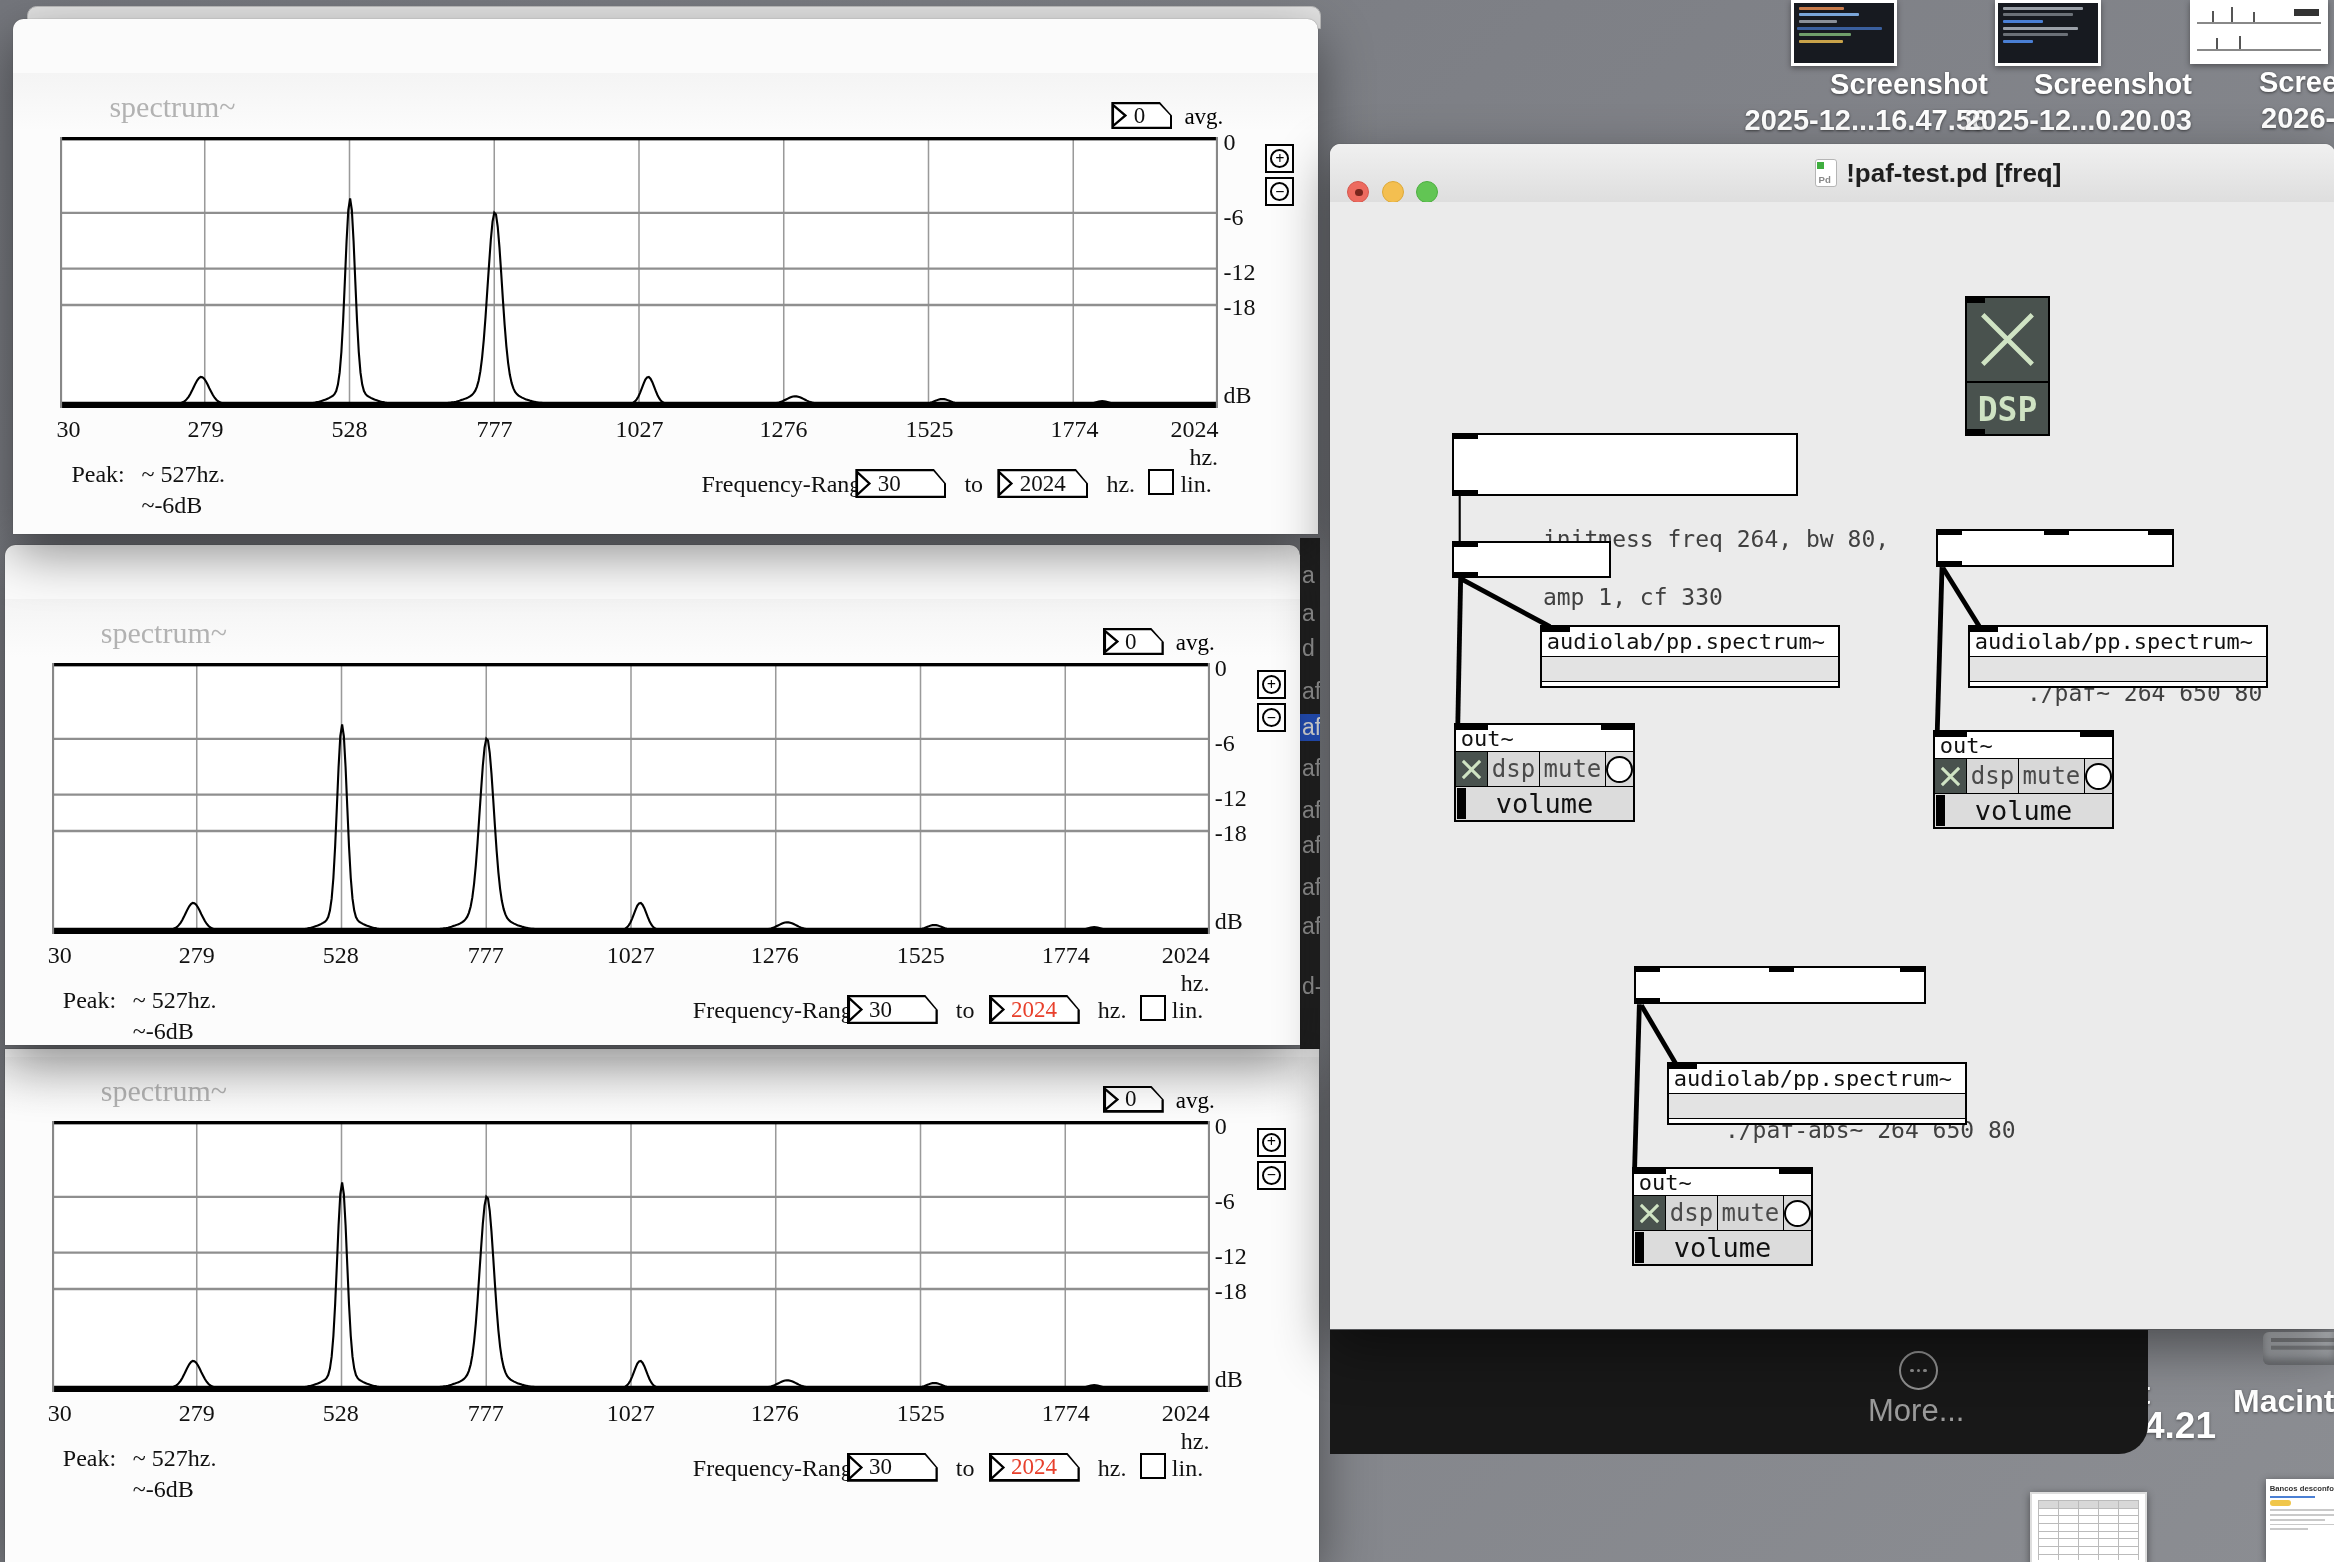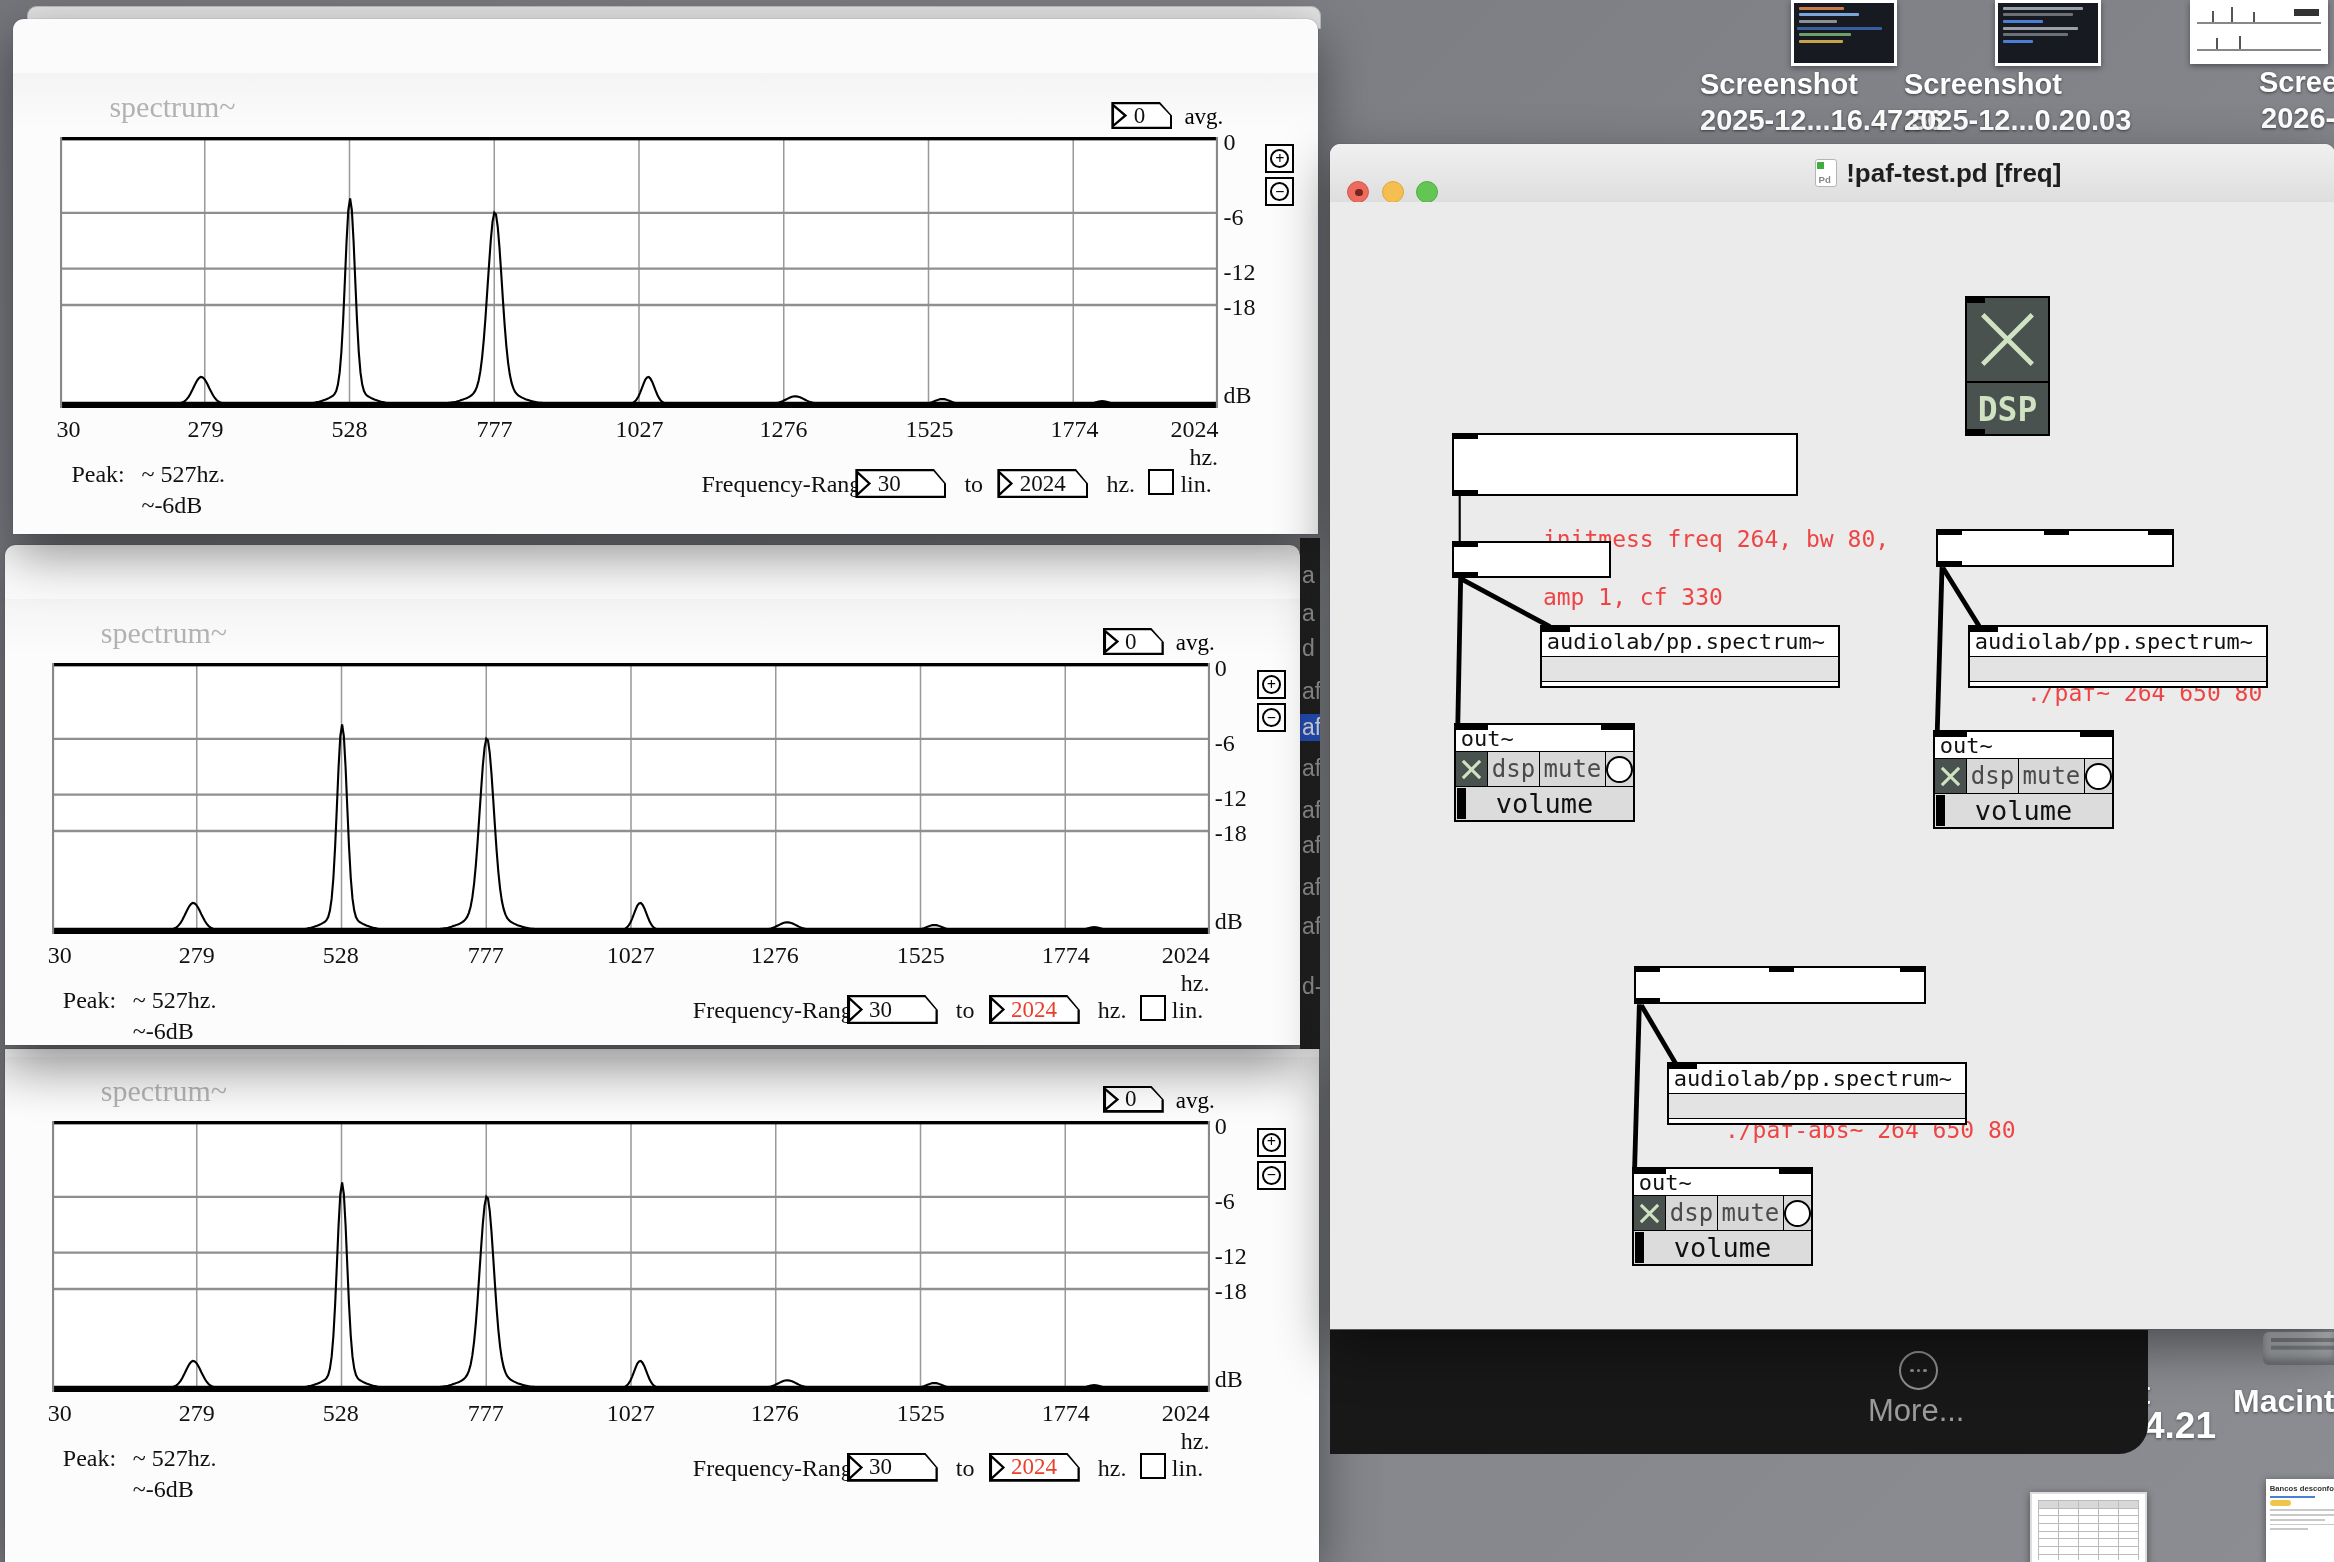--- a/index.html
+++ b/index.html
@@ -66,21 +66,21 @@
   .l-yellow{background:#f4bf50;border-color:#dda938}
   .l-green{background:#62c554;border-color:#4daf41}
   .pdwin .wtitle{height:58px;color:#1f1f1f;gap:9.6px}
   .pdtitle-icon{width:20px;height:26px;background:#fff;border:1px solid #b5b5b5;border-radius:2.9px;position:relative}
   .pdtitle-icon::before{content:"";position:absolute;left:1.9px;top:1.9px;width:6.7px;height:6.7px;background:#3fae3f}
   .pdtitle-icon::after{content:"Pd";position:absolute;left:2.9px;bottom:1px;font-size:9.6px;color:#888}
   .pdcanvas{position:absolute;left:0;right:0;top:58px;bottom:0;background:#ebebeb;overflow:hidden}
   .pdwires{position:absolute;left:0;top:0;width:1005px;height:1128px}
 
   .pdobj{position:absolute;background:#fff;border:2.3px solid #000;box-sizing:border-box;
-         font-family:"DejaVu Sans Mono",monospace;font-size:23px;color:#ef4444;
+         font-family:"DejaVu Sans Mono",monospace;font-size:23px;color:#404040;
          padding:2.9px 5.8px;white-space:pre;line-height:29px}
   .nub{position:absolute;background:#000}
   .dsptoggle{position:absolute;background:#49524e;border:2.9px solid #000;box-sizing:border-box}
   .dspcellx{position:absolute;left:0;top:0;right:0;height:83px;border-bottom:2.5px solid #000;display:flex;align-items:center;justify-content:center}
   .dspcelltxt{position:absolute;left:0;right:0;bottom:0;height:50px;display:flex;align-items:center;justify-content:center;
               color:#cfe3c3;font-family:"DejaVu Sans Mono",monospace;font-size:33px;font-weight:bold}
 
   .speabs{position:absolute;background:#fff;border:2.4px solid #000;box-sizing:border-box}
   .speabs .r1{height:29px;display:flex;align-items:center;padding-left:4.8px;
               font-family:"DejaVu Sans Mono",monospace;font-size:22px;color:#111;white-space:nowrap}
@@ -97,21 +97,21 @@
   .outbox .c-dsp{width:52px}
   .outbox .c-mute{width:67px}
   .outbox .c-bang{flex:1;background:#d8d8d8;border-right:none;position:relative}
   .outbox .bangcirc{width:27px;height:27px;border:2.5px solid #000;border-radius:50%;background:#fff;box-sizing:border-box}
   .outbox .or3{height:33px;border-top:1.9px solid #000;background:#dcdcdc;position:relative;
                display:flex;align-items:center;justify-content:center;
                font-family:"DejaVu Sans Mono",monospace;font-size:27px;color:#111}
   .outbox .knob{position:absolute;left:1px;top:1px;bottom:1px;width:8.6px;background:#000}
 
   
-  .deskicon{position:absolute;text-align:left;color:#fff}
+  .deskicon{position:absolute;text-align:right;color:#fff}
   .deskicon .thumb{margin:0 auto;background:#fff;padding:2.9px;box-shadow:0 1.9px 5.8px rgba(0,0,0,.4)}
   .deskicon .lbl{font-size:29px;font-weight:bold;text-shadow:0 1px 2.9px rgba(0,0,0,.55);line-height:36px;white-space:nowrap}
   .t-dark{background:#171a20;height:100%;overflow:hidden;position:relative}
   .t-dark .cl{height:2.9px;margin:3.8px 4.8px 0 4.8px;border-radius:1px}
   .t-light{background:#fff;height:100%;position:relative;overflow:hidden}
   .t-light .spark{position:absolute;left:3.8px;right:3.8px;height:1.9px;background:#888}
   .t-light .spike{position:absolute;width:1.9px;background:#555;bottom:auto}
 
   .darkpanel{left:1330px;top:1330px;width:818px;height:124px;background:#181818;
              border-radius:0 0 29px 0;z-index:15;color:#9a9a9a}

